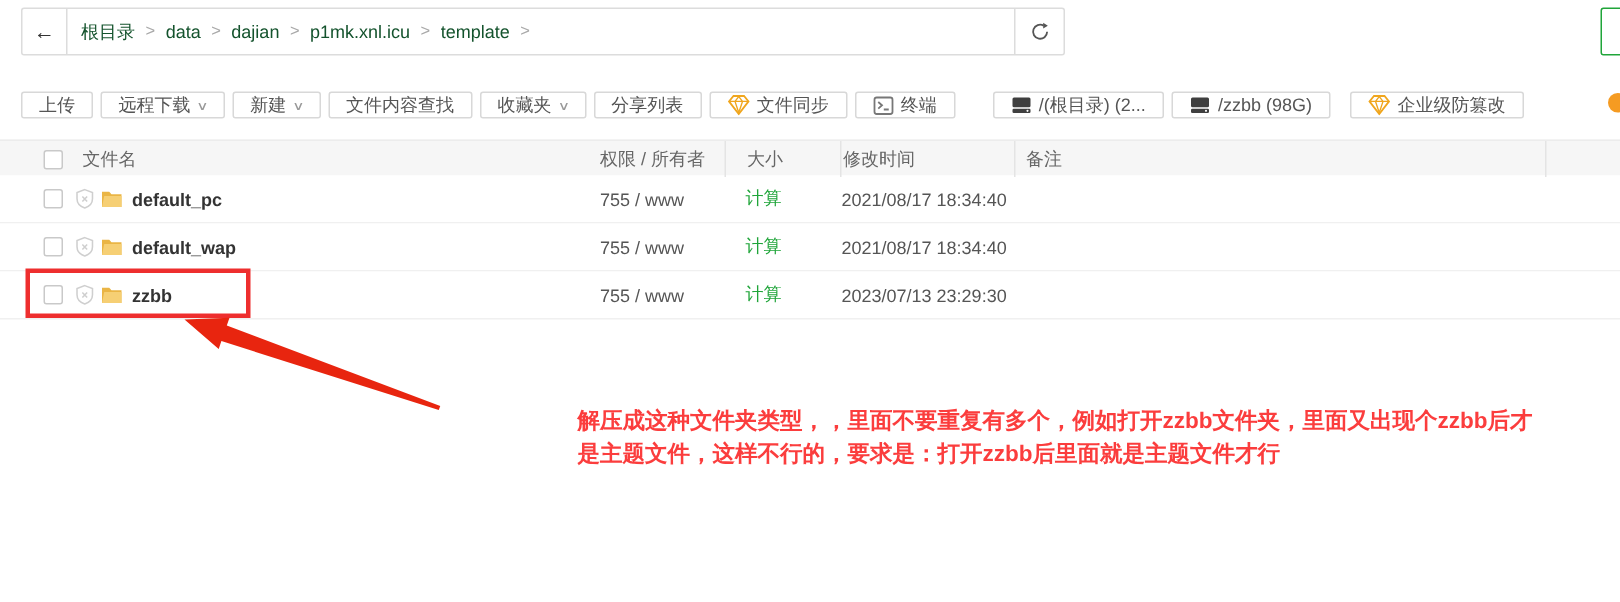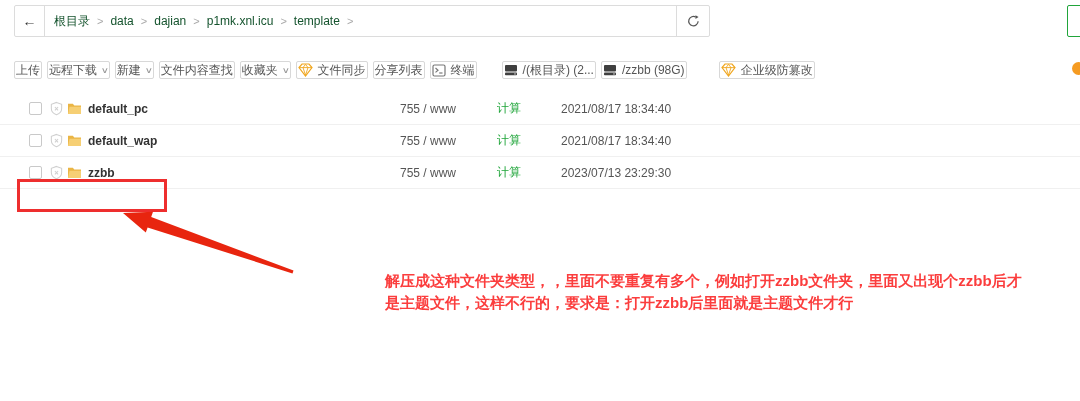--- a/index.html
+++ b/index.html
@@ -32,28 +32,28 @@
     position:absolute; left:1067px; top:5px; width:46px; height:32px;
     border:1px solid #20a53a; border-radius:2px; background:#fff;
     color:#20a53a; display:flex; align-items:center; padding-left:8px;
   }
   
   .toolbar {
     position:absolute; left:14px; top:55px; height:30px;
     display:flex; align-items:center;
   }
   .tbtn {
-    height:18px; display:inline-flex; align-items:center; padding:0 1px;
+    height:18px; display:inline-flex; align-items:center; padding:0 11px;
     background:#fff; border:1px solid #d8d8d8; border-radius:2px;
     margin-right:5px; color:#555; cursor:pointer; white-space:nowrap;
   }
   .tbtn .caret { color:#999; font-size:8px; margin-left:5px; transform:scaleX(1.4); }
   .tbtn .ic { display:inline-flex; margin-right:5px; }
   .tbtn.gap-lg { margin-left:20px; }
-  .tbtn.gap-md { margin-left:27px;text-align:center; }
+  .tbtn.gap-md { margin-left:8px;text-align:center; }
   
   .orange-dot {
     position:absolute; left:1072px; top:62px; width:13px; height:13px;
     border-radius:50%; background:#f59b22; cursor:pointer;
   }
   
   .ftable { position:absolute; left:0; top:93px; width:1080px; }
   .frow, .fhead {
     display:grid;
     grid-template-columns:20px 18px 333px 83px 77px 116px 354px 1fr;
@@ -135,30 +135,30 @@
     <span class="caret">∨</span>
   </div>
   <div class="tbtn">
     <span>文件内容查找</span>
   </div>
   <div class="tbtn">
     <span>收藏夹</span>
     <span class="caret">∨</span>
   </div>
   <div class="tbtn">
+    <span>分享列表</span>
+  </div>
+  <div class="tbtn">
     <span class="ic">
       <svg width="15" height="14" viewBox="0 0 15 14">
         <path d="M4 1 L11 1 L14 4.6 L7.5 13 L1 4.6 Z" fill="none" stroke="#f0a61e" stroke-width="1.2"></path>
         <path d="M1 4.6 H14 M5 4.6 L7.5 1.4 L10 4.6 L7.5 12.2 Z" fill="none" stroke="#f0a61e" stroke-width="0.9"></path>
       </svg>
     </span>
     <span>文件同步</span>
-  </div>
-  <div class="tbtn">
-    <span>分享列表</span>
   </div>
   <div class="tbtn">
     <span class="ic">
       <svg width="14" height="13" viewBox="0 0 14 13">
         <rect x="1" y="1" width="12" height="11" rx="1.5" fill="none" stroke="#777" stroke-width="1.2"></rect>
         <path d="M3.5 4 L6 6.2 L3.5 8.4" fill="none" stroke="#777" stroke-width="1.2"></path>
         <line x1="7.2" y1="9" x2="10.5" y2="9" stroke="#777" stroke-width="1.2"></line>
       </svg>
     </span>
     <span>终端</span>
@@ -190,20 +190,29 @@
         <path d="M1 4.6 H14 M5 4.6 L7.5 1.4 L10 4.6 L7.5 12.2 Z" fill="none" stroke="#f0a61e" stroke-width="0.9"></path>
       </svg>
     </span>
     <span>企业级防篡改</span>
   </div>
 </div>
 
 <div class="orange-dot"></div>
 
 <div class="ftable">
+  <div class="fhead">
+    <div class="cbox"></div>
+    <div class="hname">文件名</div>
+    <div>权限 / 所有者</div>
+    <div class="hsep hsize">大小</div>
+    <div class="hsep htime">修改时间</div>
+    <div class="hsep hnote">备注</div>
+    <div class="hsep"></div>
+  </div>
 
   <div class="frow">
     <div class="cbox"></div>
     <div style="display:flex">
       <svg width="15" height="15" viewBox="0 0 16 16">
         <path d="M8 1.5 L13.5 3.5 V8 C13.5 11.4 11 13.6 8 14.6 C5 13.6 2.5 11.4 2.5 8 V3.5 Z" fill="none" stroke="#cfcfcf" stroke-width="1.1"></path>
         <path d="M6.3 6.4 L9.7 10 M9.7 6.4 L6.3 10" stroke="#cfcfcf" stroke-width="1.1"></path>
       </svg>
     </div>
     <div class="fname">

